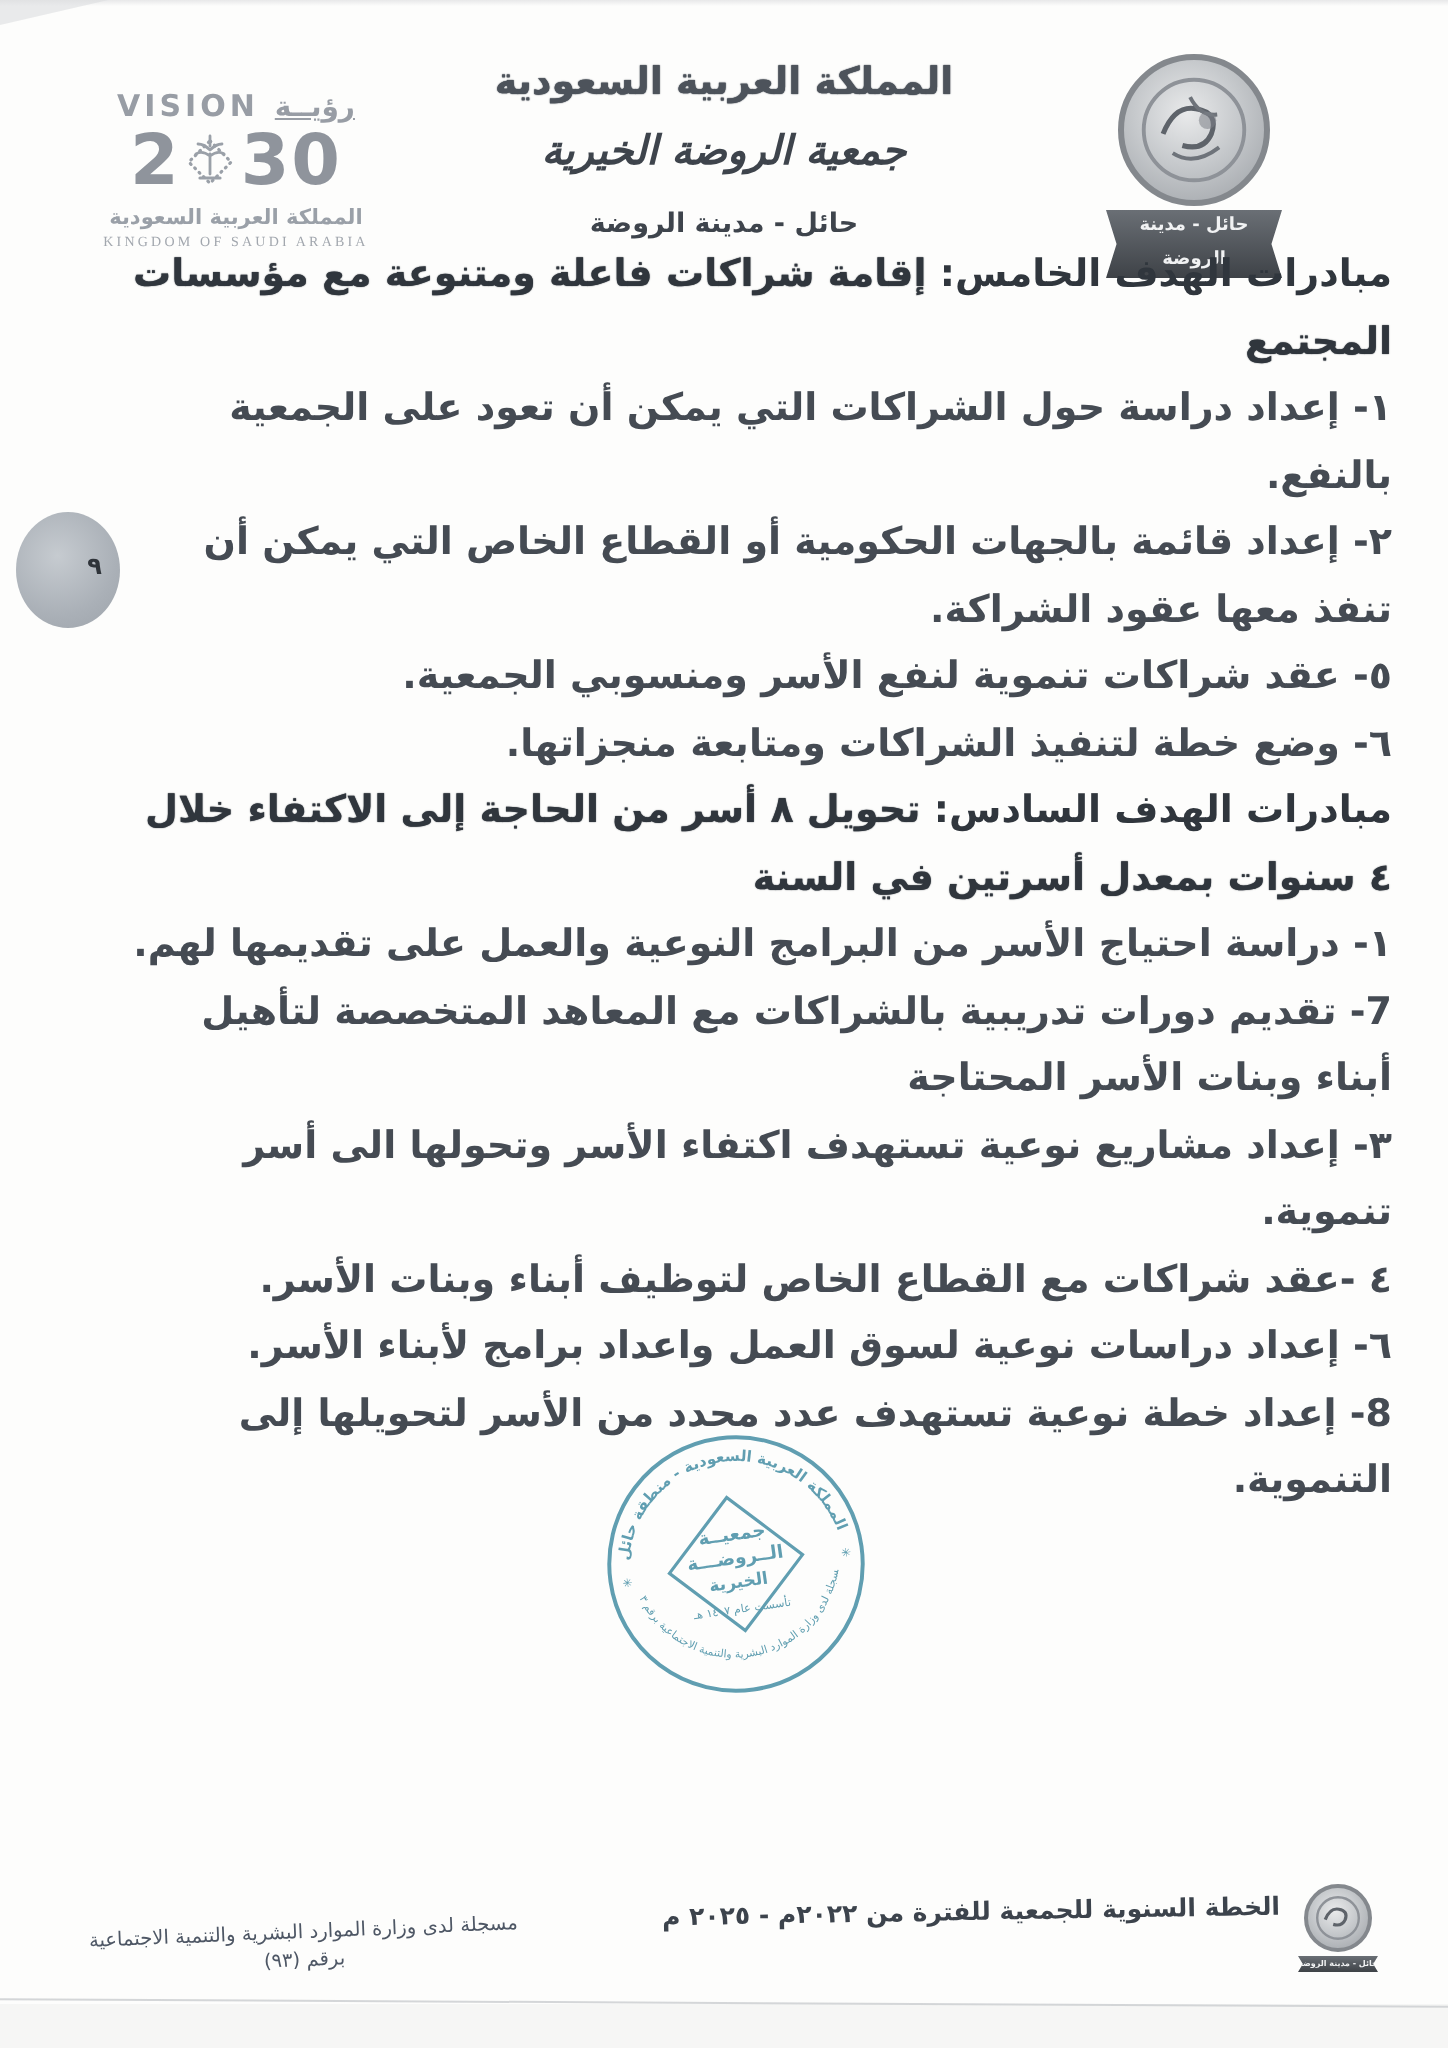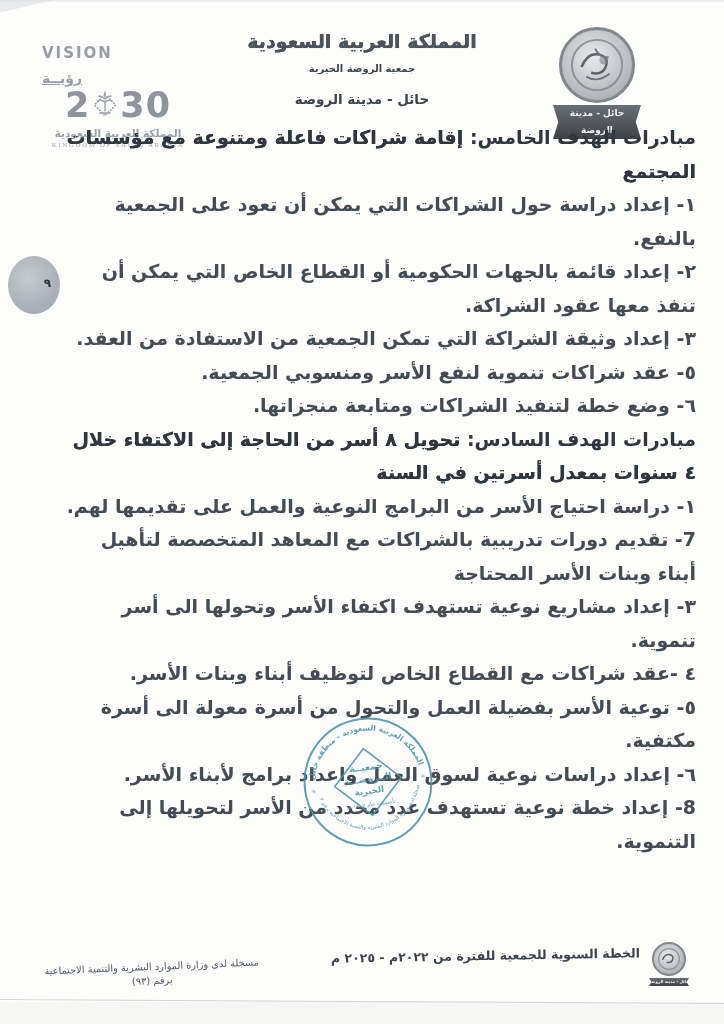--- a/index.html
+++ b/index.html
@@ -16,32 +16,32 @@
     background:#e4e5e6;transform:rotate(-13deg);opacity:.8;}
   .artifact-bottom-line{position:absolute;left:-4px;right:-4px;top:1001px;height:1px;
     background:#cfd2d4;transform:rotate(.3deg);opacity:.9;}
   .artifact-bottom-area{position:absolute;left:0;right:0;top:1002px;bottom:0;
     background:#f6f6f5;}
 
   
   .vision{position:absolute;left:42px;top:44px;width:152px;text-align:center;
     color:#9298a0;}
   .vision-row1{display:flex;justify-content:center;align-items:baseline;gap:8px;
-    font-size:15px;font-weight:bold;letter-spacing:2px;color:#989da5;flex-direction:column;}
+    font-size:15px;font-weight:bold;letter-spacing:2px;color:#989da5;}
   .vision-row1 .ar{letter-spacing:0;font-size:14px;text-decoration:underline;}
   .vision-year{display:flex;justify-content:center;align-items:center;gap:1px;
     font-size:35px;font-weight:bold;color:#8f949c;line-height:38px;letter-spacing:1px;}
   .vision-sub-ar{font-size:10.5px;font-weight:bold;color:#9aa0a8;margin-top:3px;}
   .vision-sub-en{font-size:7px;letter-spacing:1.6px;color:#a2a7ae;margin-top:2px;font-family:Liberation Serif, serif;}
 
   
   .org-header{position:absolute;left:162px;right:162px;top:30px;text-align:center;direction:rtl;}
   .org-kingdom{font-size:19px;font-weight:bold;color:#4d535b;
     text-shadow:0 0 .7px #4d535b, 0 0 .4px #4d535b;}
-  .org-name{font-size:10px;font-weight:bold;color:#3e444c;margin-top:11px;}
+  .org-name{font-size:20px;font-weight:bold;color:#3e444c;margin-top:11px;font-style:italic;}
   .org-loc{font-size:13.5px;font-weight:bold;color:#3e444c;margin-top:17px;}
 
   
   .emblem{position:absolute;width:92px;text-align:center;}
   .emblem--top{left:551px;top:27px;}
   .emblem-circle{width:70px;height:70px;margin:0 auto;border-radius:50%;
     border:3px solid #84888d;
     background:radial-gradient(circle at 45% 38%,#e9eaeb 0%,#c6c9cc 45%,#9b9fa4 100%);
     display:flex;align-items:center;justify-content:center;overflow:hidden;}
   .emblem-banner{margin:2px auto 0;width:88px;
@@ -126,29 +126,27 @@
   </div>
 
   <div class="hole-punch">
     <span class="num">٩</span>
   </div>
 
   <div class="content">
     <div class="heading"><span class="h-label">مبادرات الهدف الخامس:</span> <span class="h-title">إقامة شراكات فاعلة ومتنوعة مع مؤسسات المجتمع</span></div>
     <div class="item">١- إعداد دراسة حول الشراكات التي يمكن أن تعود على الجمعية بالنفع.</div>
     <div class="item">٢- إعداد قائمة بالجهات الحكومية أو القطاع الخاص التي يمكن أن تنفذ معها عقود الشراكة.</div>
-    <div class="item">٣- إعداد وثيقة الشراكة التي تمكن الجمعية من الاستفادة من العقد.</div>
     <div class="item">٥- عقد شراكات تنموية لنفع الأسر ومنسوبي الجمعية.</div>
     <div class="item">٦- وضع خطة لتنفيذ الشراكات ومتابعة منجزاتها.</div>
     <div class="heading"><span class="h-label">مبادرات الهدف السادس:</span> <span class="h-title">تحويل ٨ أسر من الحاجة إلى الاكتفاء خلال ٤ سنوات بمعدل أسرتين في السنة</span></div>
     <div class="item">١- دراسة احتياج الأسر من البرامج النوعية والعمل على تقديمها لهم.</div>
     <div class="item">7- تقديم دورات تدريبية بالشراكات مع المعاهد المتخصصة لتأهيل أبناء وبنات الأسر المحتاجة</div>
     <div class="item">٣- إعداد مشاريع نوعية تستهدف اكتفاء الأسر وتحولها الى أسر تنموية.</div>
     <div class="item">٤ -عقد شراكات مع القطاع الخاص لتوظيف أبناء وبنات الأسر.</div>
-    <div class="item">٥- توعية الأسر بفضيلة العمل والتحول من أسرة معولة الى أسرة مكتفية.</div>
     <div class="item">٦- إعداد دراسات نوعية لسوق العمل واعداد برامج لأبناء الأسر.</div>
     <div class="item">8- إعداد خطة نوعية تستهدف عدد محدد من الأسر لتحويلها إلى التنموية.</div>
   </div>
 
   <div class="stamp">
     <svg viewBox="0 0 200 200">
       <defs>
         <path id="arcTop" d="M 18 104 A 82 82 0 0 1 182 104"></path>
         <path id="arcBottom" d="M 24 116 A 80 80 0 0 0 176 116"></path>
       </defs>

